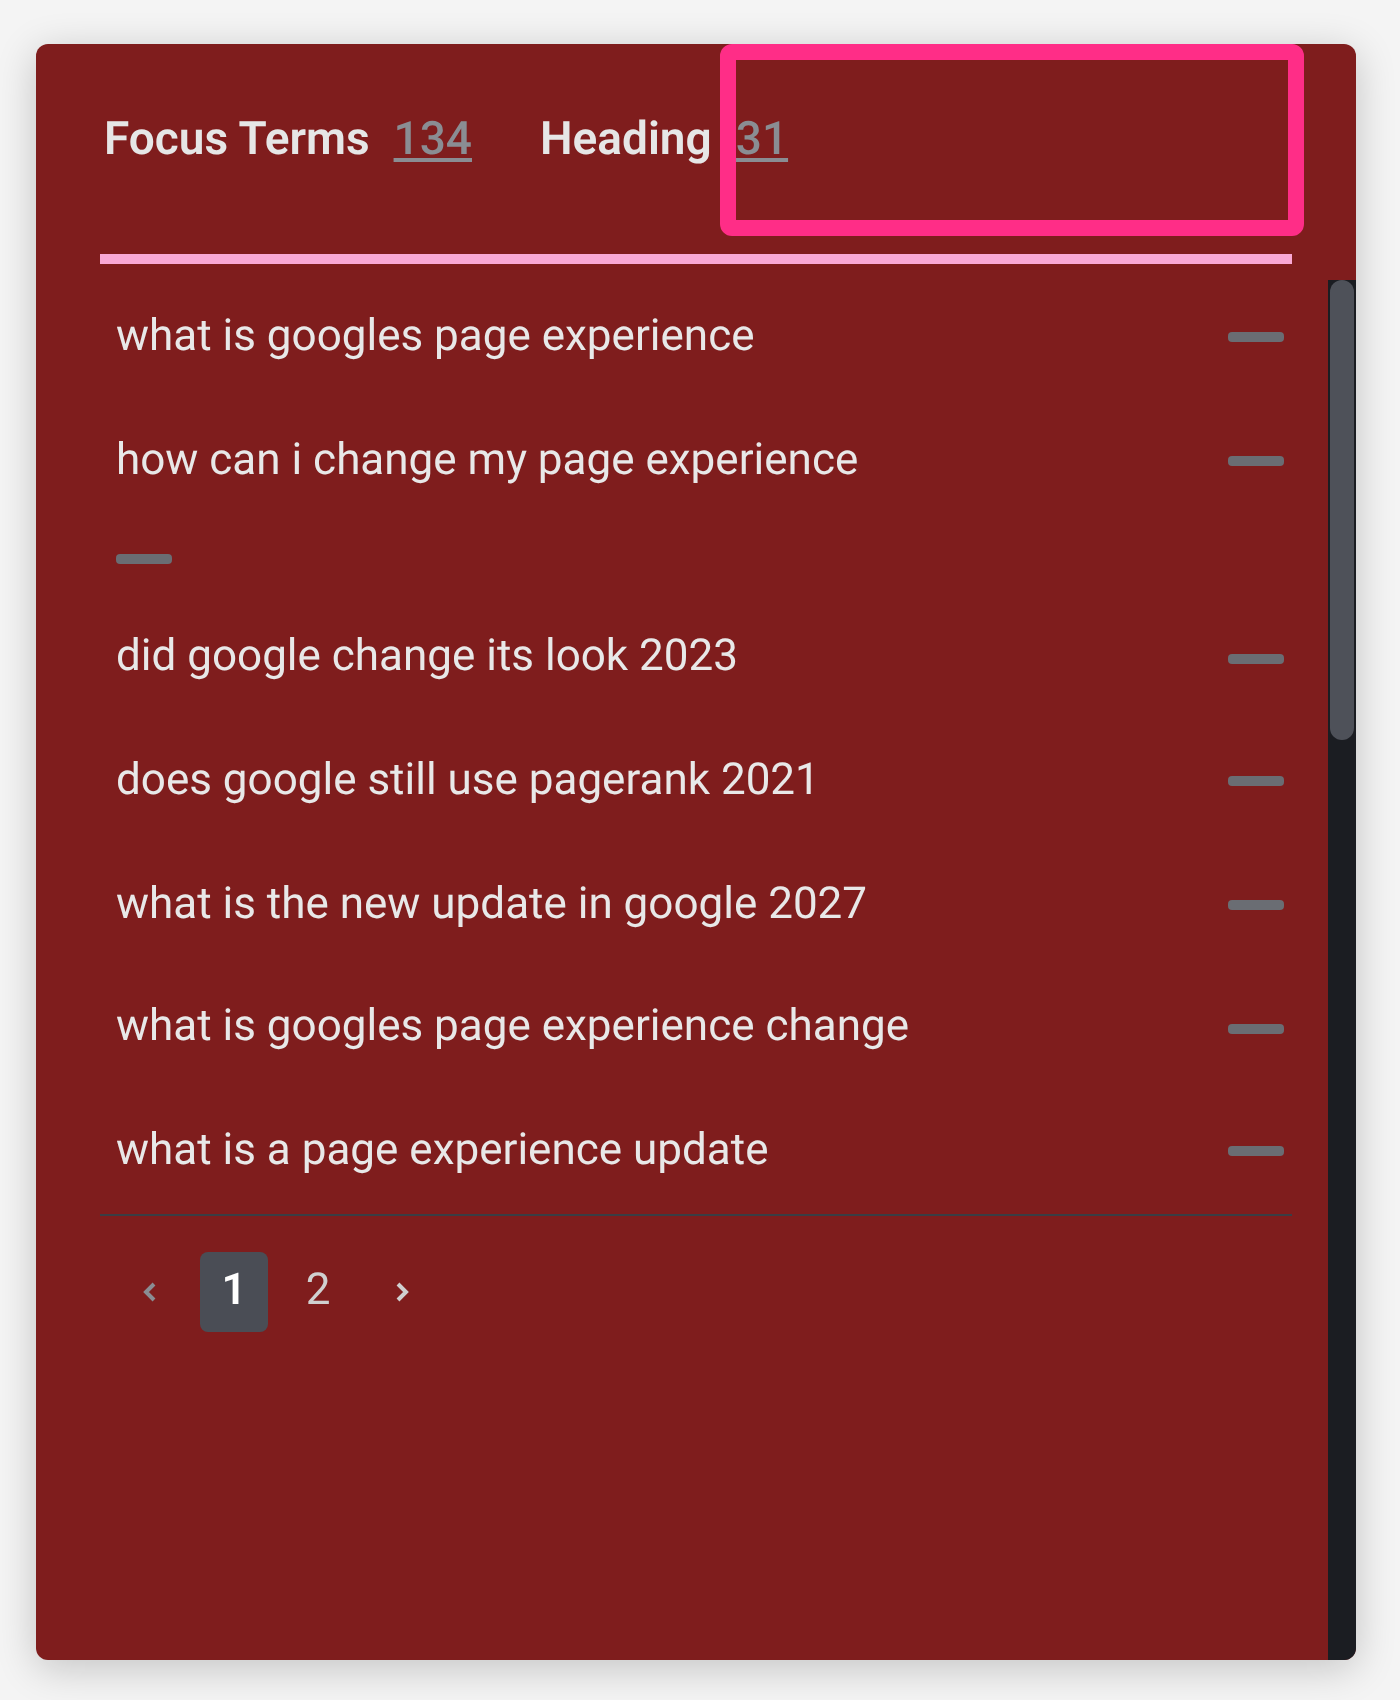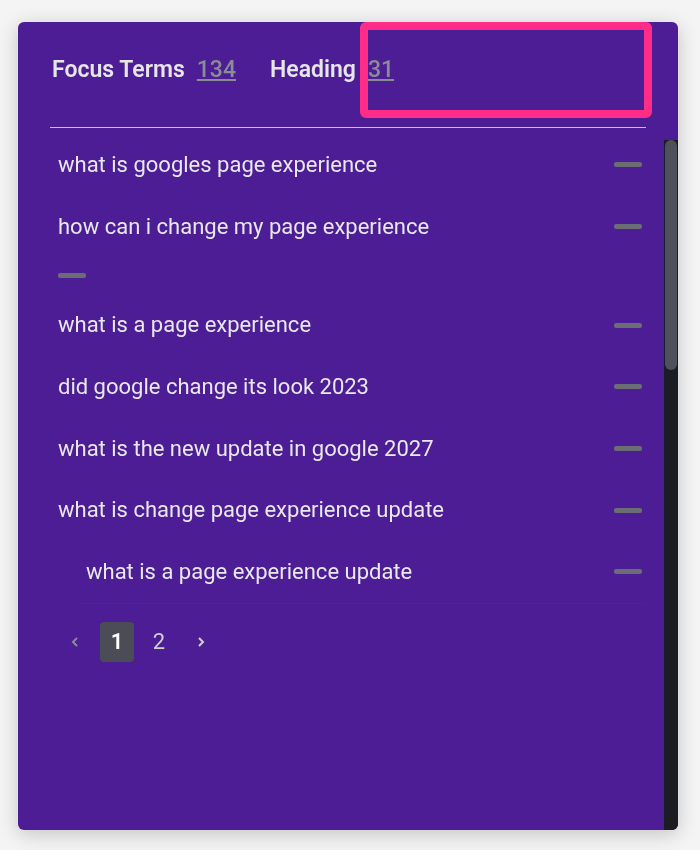--- a/index.html
+++ b/index.html
@@ -1,38 +1,38 @@
 <!DOCTYPE html>
 <html><head>
 <meta charset="utf-8">
 <style>
   html,body{margin:0;padding:0;width:700px;height:850px;background:#f4f4f4;font-family:-apple-system,BlinkMacSystemFont,"Segoe UI",Roboto,Helvetica,Arial,sans-serif;}
   .panel{
     position:absolute;left:18px;top:22px;width:660px;height:808px;
-    background:#4c1d95;border-radius:6px;box-shadow:0 4px 20px rgba(0,0,0,0.2);
+    background:#7f1d1d;border-radius:6px;box-shadow:0 4px 20px rgba(0,0,0,0.2);
     color:#e6e6e6;overflow:hidden;
   }
   .tabs{display:flex;gap:34px;padding:34px 34px 26px 34px;font-size:23px;font-weight:600;}
   .tab{display:flex;align-items:baseline;gap:12px;cursor:pointer;position:relative;}
   .tab .count{color:#8a8d93;font-weight:500;text-decoration:underline;}
   .tab.active::after{
     content:"";position:absolute;left:0;right:-6px;bottom:-18px;height:5px;background:#f5a623;border-radius:2px;
   }
   .highlight-box{
     position:absolute;left:360px;top:22px;width:292px;height:96px;
     border:8px solid #ff2d87;border-radius:6px;pointer-events:none;box-sizing:border-box;
   }
   .content{
     margin:18px 32px 0 32px;
-    border-top:1px solid #f9a8d4;
+    border-top:5px solid #f9a8d4;
     padding-top:6px;
   }
   .list{list-style:none;margin:0;padding:0;}
   .row{display:flex;justify-content:space-between;align-items:center;padding:16px 4px 16px 8px;}
-  .row:last-child{border-bottom:1px solid #3a3d44;margin-left:28px;}
+  .row:last-child{border-bottom:1px solid #3a3d44;}
   .qtext{font-size:22px;line-height:1.35;color:#e8e8e8;max-width:480px;font-weight:400;}
   .dash{width:28px;height:5px;background:#6a6d73;border-radius:2px;flex-shrink:0;}
   .pager{display:flex;align-items:center;gap:8px;padding:18px 8px;font-size:22px;}
   .pg-btn{width:34px;height:40px;display:flex;align-items:center;justify-content:center;border-radius:4px;color:#8a8d93;cursor:pointer;}
   .pg-btn svg{width:16px;height:16px;}
   .pg-num{width:34px;height:40px;display:flex;align-items:center;justify-content:center;border-radius:4px;color:#d0d0d0;cursor:pointer;}
   .pg-num.current{background:#4a4d55;color:#ffffff;font-weight:600;}
   .scrollbar{position:absolute;right:0;top:118px;bottom:0;width:14px;background:#1b1d22;}
   .scroll-thumb{position:absolute;left:1px;right:1px;top:0;height:230px;background:#4e5159;border-radius:6px;}
 </style>
@@ -59,33 +59,33 @@
         <span class="dash"></span>
       </li>
       <li class="row">
         <span class="qtext">how can i change my page experience</span>
         <span class="dash"></span>
       </li>
       <li class="row">
         <span class="dash"></span>
       </li>
       <li class="row">
-        <span class="qtext">what is a page experience</span>
+        <span class="qtext">did google change its look 2023</span>
         <span class="dash"></span>
       </li>
       <li class="row">
-        <span class="qtext">did google change its look 2023</span>
+        <span class="qtext">does google still use pagerank 2021</span>
         <span class="dash"></span>
       </li>
       <li class="row">
         <span class="qtext">what is the new update in google 2027</span>
         <span class="dash"></span>
       </li>
       <li class="row">
-        <span class="qtext">what is change page experience update</span>
+        <span class="qtext">what is googles page experience change</span>
         <span class="dash"></span>
       </li>
       <li class="row">
         <span class="qtext">what is a page experience update</span>
         <span class="dash"></span>
       </li>
     </ul>
 
     <div class="pager">
       <div class="pg-btn">

